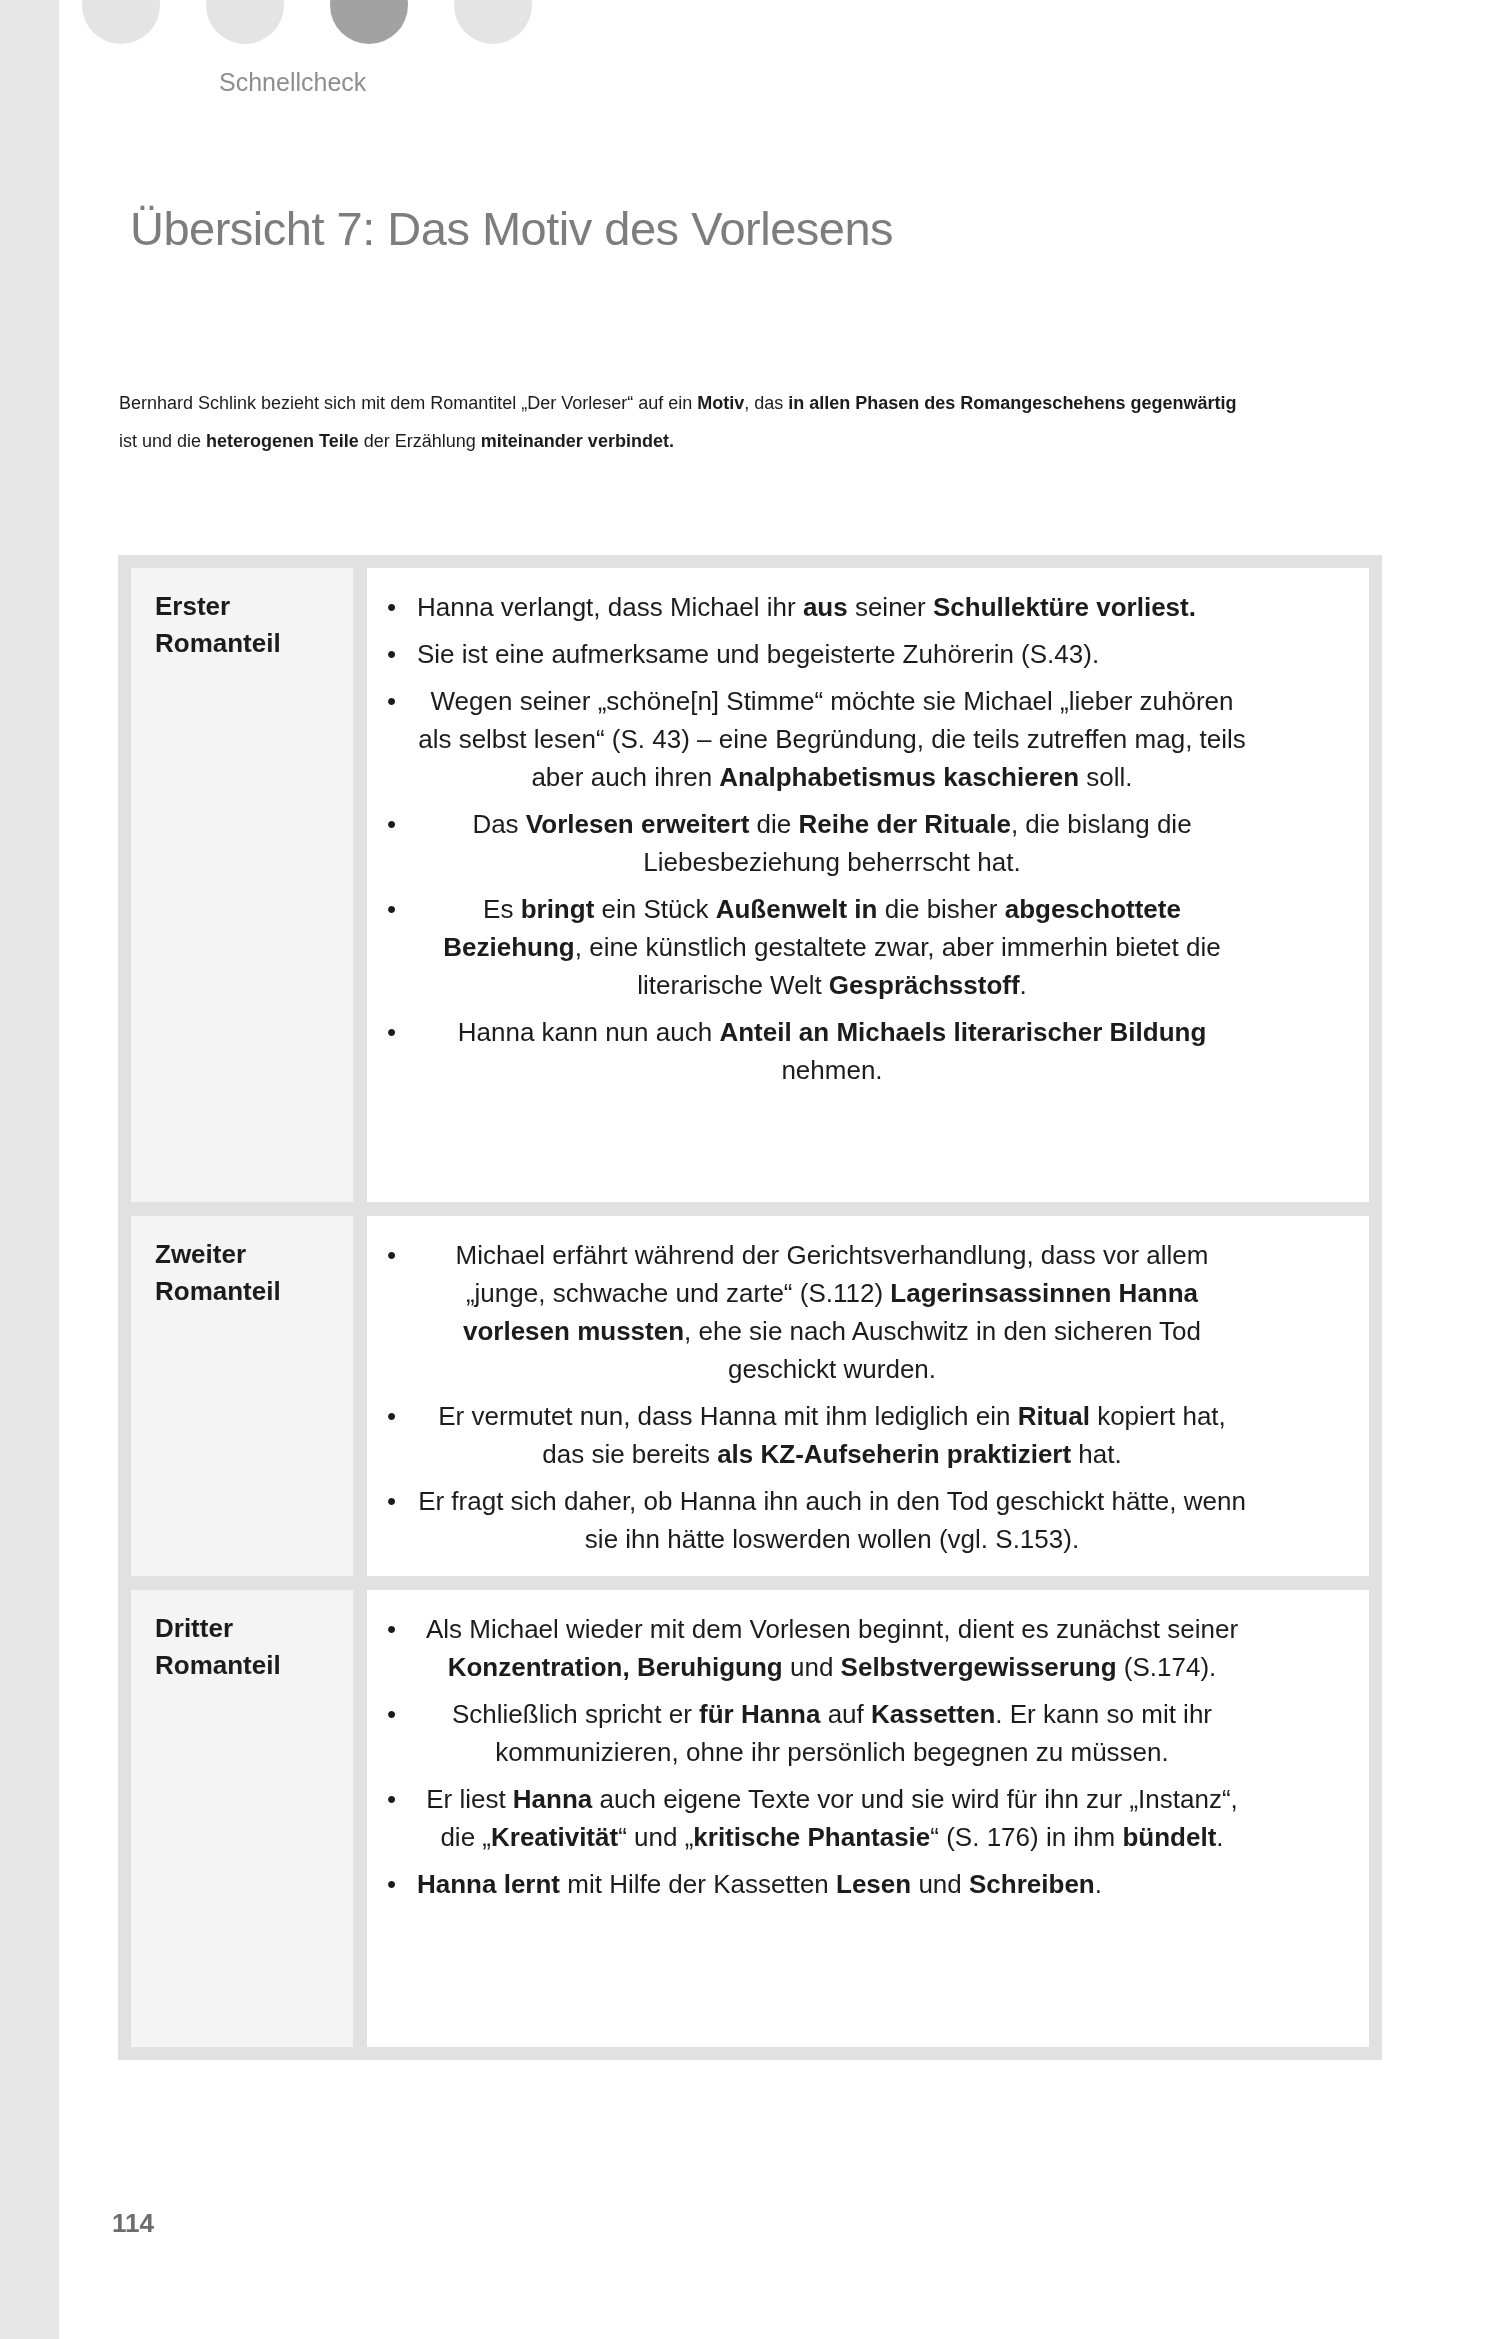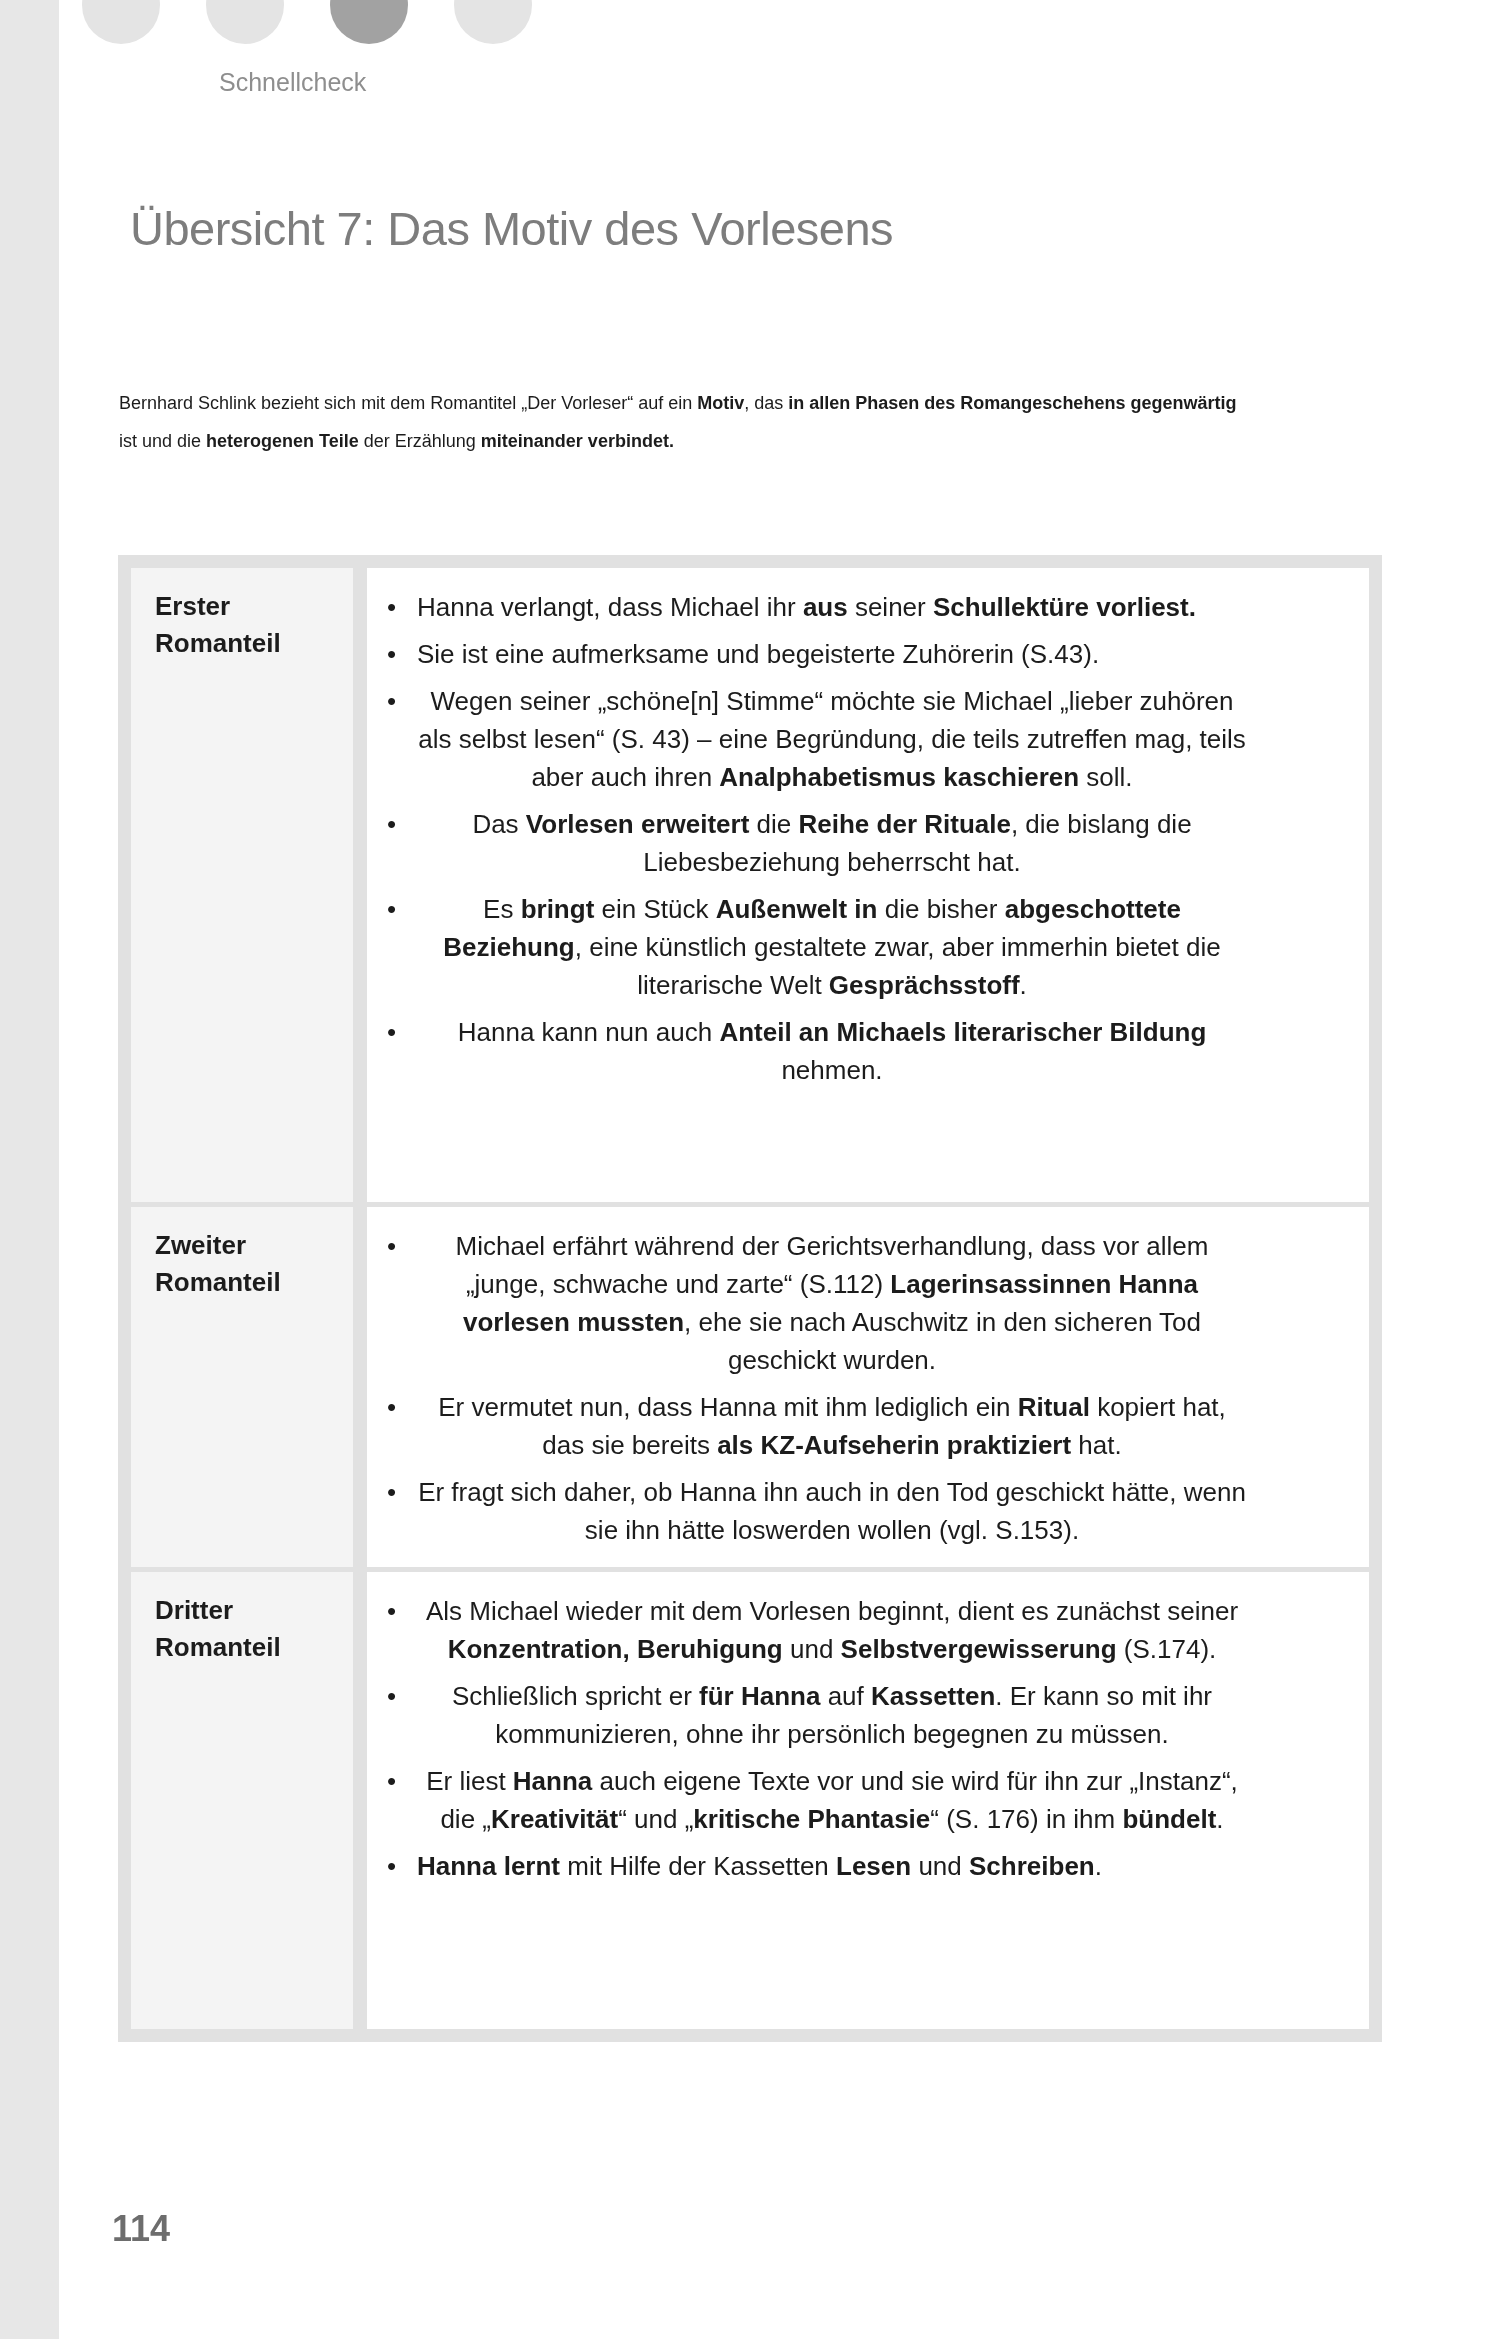--- a/index.html
+++ b/index.html
@@ -24,34 +24,34 @@
     position:absolute;top:200px;left:130px;margin:0;font-size:47px;line-height:58px;
     font-weight:400;letter-spacing:-0.5px;color:var(--heading);white-space:nowrap;
   }
   .intro{
     position:absolute;top:384px;left:119px;width:1130px;margin:0;
     font-size:18px;line-height:38px;color:var(--text);
   }
   .b{font-weight:bold;}
   .otable{
     position:absolute;top:555px;left:118px;width:1264px;box-sizing:border-box;
-    background:var(--grout);padding:13px;display:flex;flex-direction:column;gap:5px;
+    background:var(--grout);padding:13px;display:flex;flex-direction:column;gap:14px;
   }
   .trow{display:flex;gap:14px;align-items:stretch;}
   .trow1{min-height:634px;} .trow2{min-height:358px;} .trow3{min-height:457px;}
   .tlabel{
     width:222px;flex:none;box-sizing:border-box;background:var(--label-bg);
     padding:20px 16px 16px 24px;font-weight:bold;font-size:26px;line-height:37px;
   }
   .tcontent{flex:1;background:#ffffff;box-sizing:border-box;padding:20px 30px 18px 16px;}
   ul.bullets{list-style:none;margin:0;padding:0;display:flex;flex-direction:column;gap:9px;}
   ul.bullets li{display:flex;font-size:26px;line-height:38px;}
   .marker{width:30px;flex:none;padding-left:4px;}
   .btext{max-width:830px;text-align:center;}
-  .pagenum{position:absolute;left:112px;top:2208px;font-size:36px;font-weight:bold;color:var(--pagenum);}
+  .pagenum{position:absolute;left:112px;top:2208px;font-size:26px;font-weight:bold;color:var(--pagenum);}
 </style>
 </head>
 <body>
 
 <div class="page">
   <div class="left-strip"></div>
 
   <div class="dots" id="dots">
       <div class="dot"></div>
       <div class="dot"></div>

